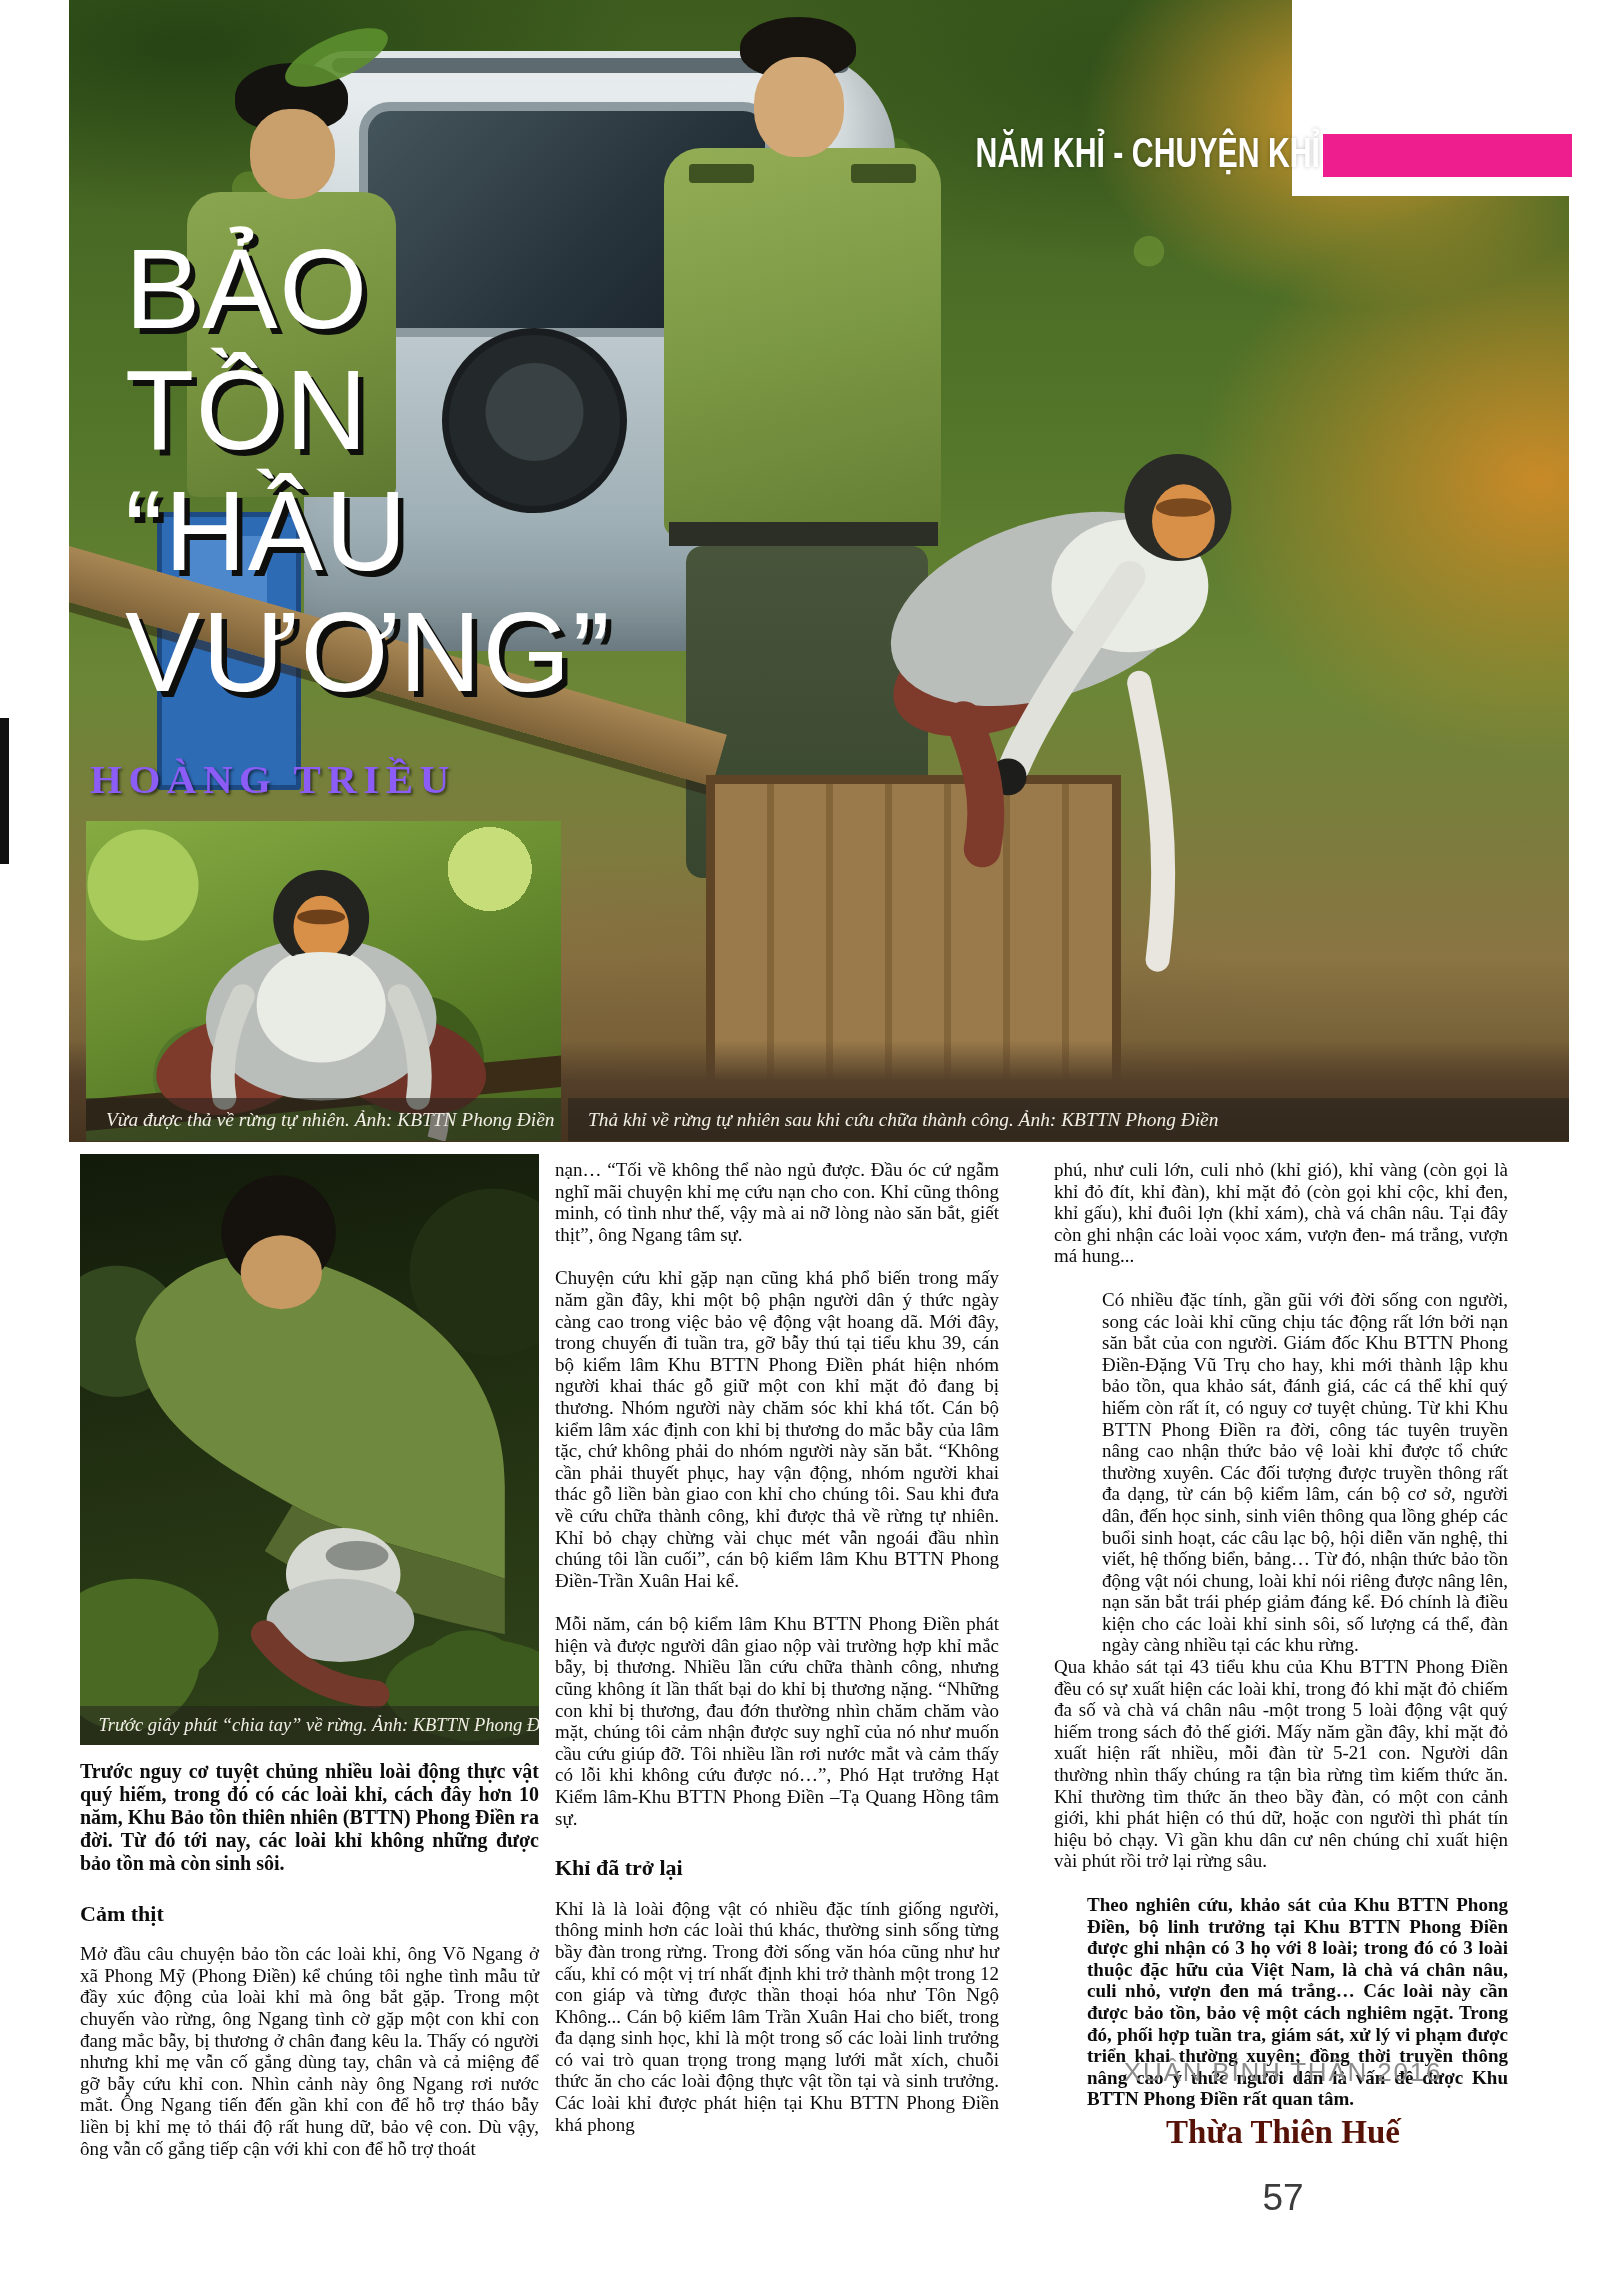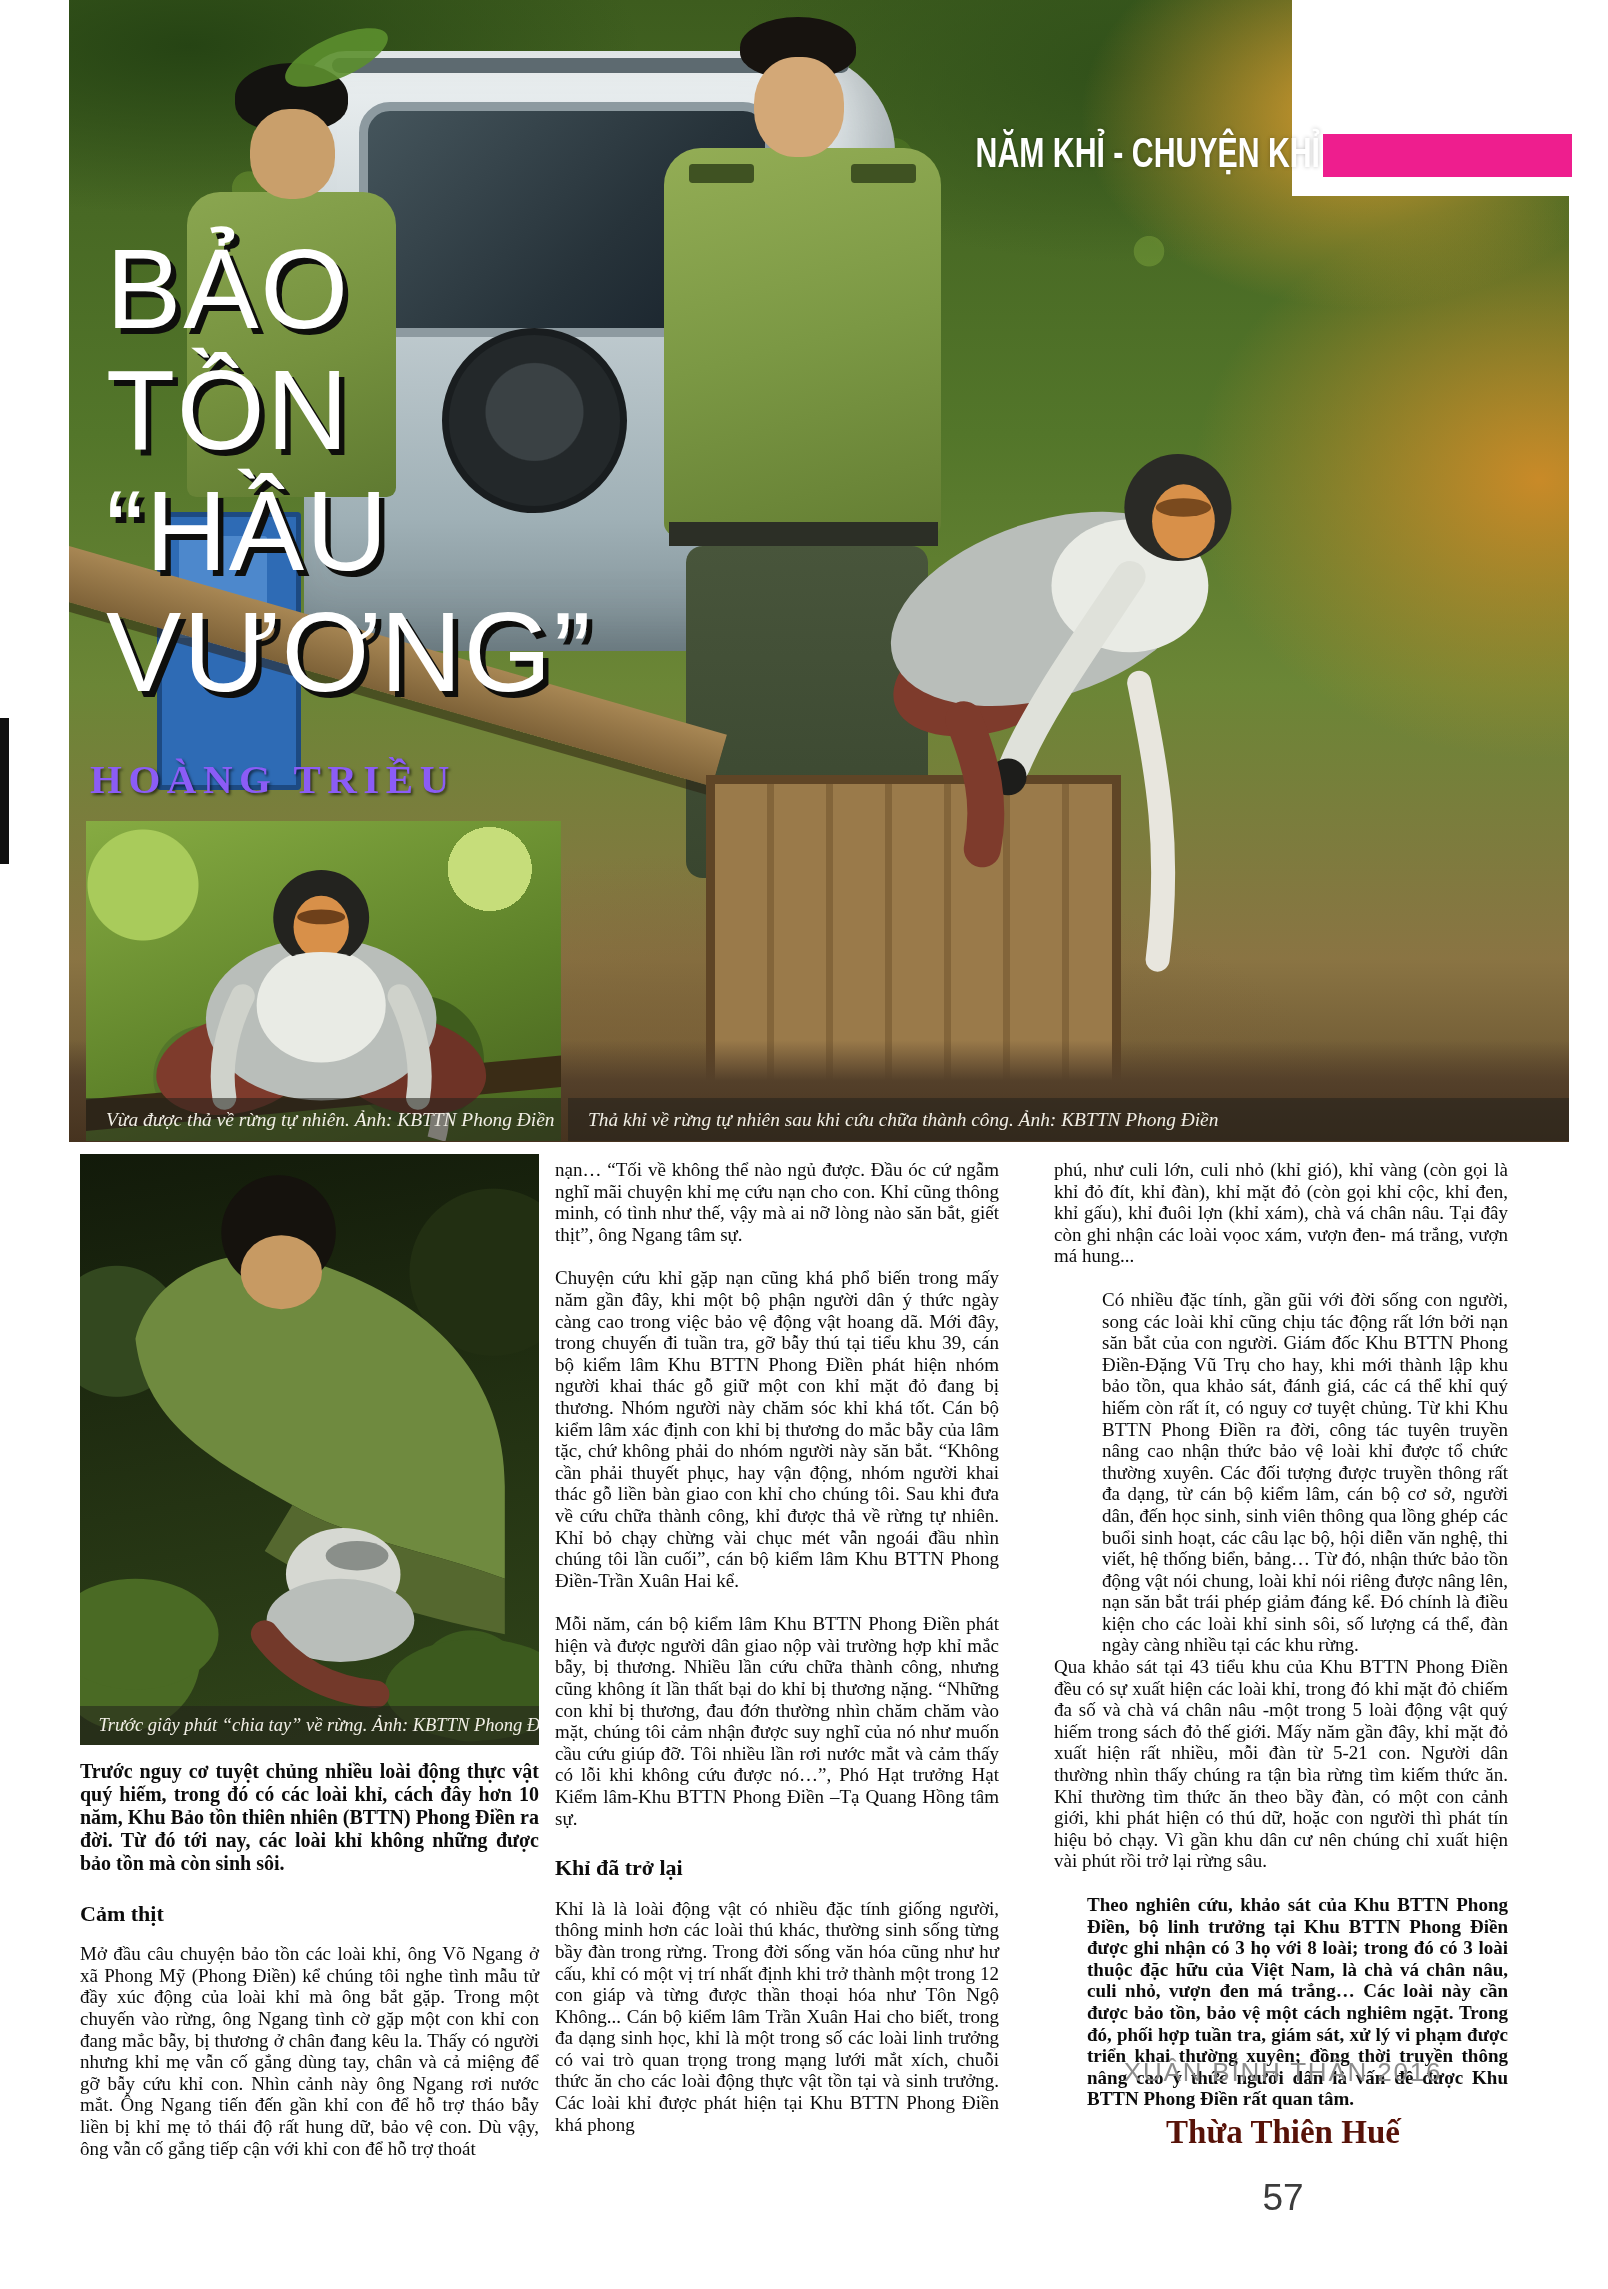--- a/index.html
+++ b/index.html
@@ -72,21 +72,21 @@
   .photo-notch{right:0;top:0;width:277px;height:196px;background:#ffffff;}
   .pink-block{left:1323px;top:134px;width:249px;height:43px;}
 
   
   .banner{left:831px;top:129px;width:489px;text-align:right;color:#ffffff;
     font-family:"Liberation Sans",sans-serif;font-weight:bold;font-size:42px;
     transform:scaleX(.72);transform-origin:100% 50%;white-space:nowrap;
     text-shadow:0 0 5.5px rgba(0,0,0,.25);}
 
   
-  .title{left:106px;top:229px;color:#ffffff;font-family:"Liberation Sans",sans-serif;
+  .title{left:125px;top:229px;color:#ffffff;font-family:"Liberation Sans",sans-serif;
     font-size:113px;line-height:121px;font-weight:normal;letter-spacing:1.8px;
     text-shadow:5.5px 5.5px 0 #0e0e0c;white-space:pre-line;}
   .author{left:90px;top:755px;color:#8b5cf6;font-weight:bold;font-size:41px;
     letter-spacing:6.5px;text-shadow:1.8px 1.8px 2.8px rgba(0,0,0,.6);}
 
   
   .inset-photo{left:86px;top:821px;width:475px;height:320px;overflow:hidden;
     background-color:#6f9a33;
     background-image:
       radial-gradient(circle 83px at 12% 20%, #a9cb5b 0 55px, transparent 56px),

